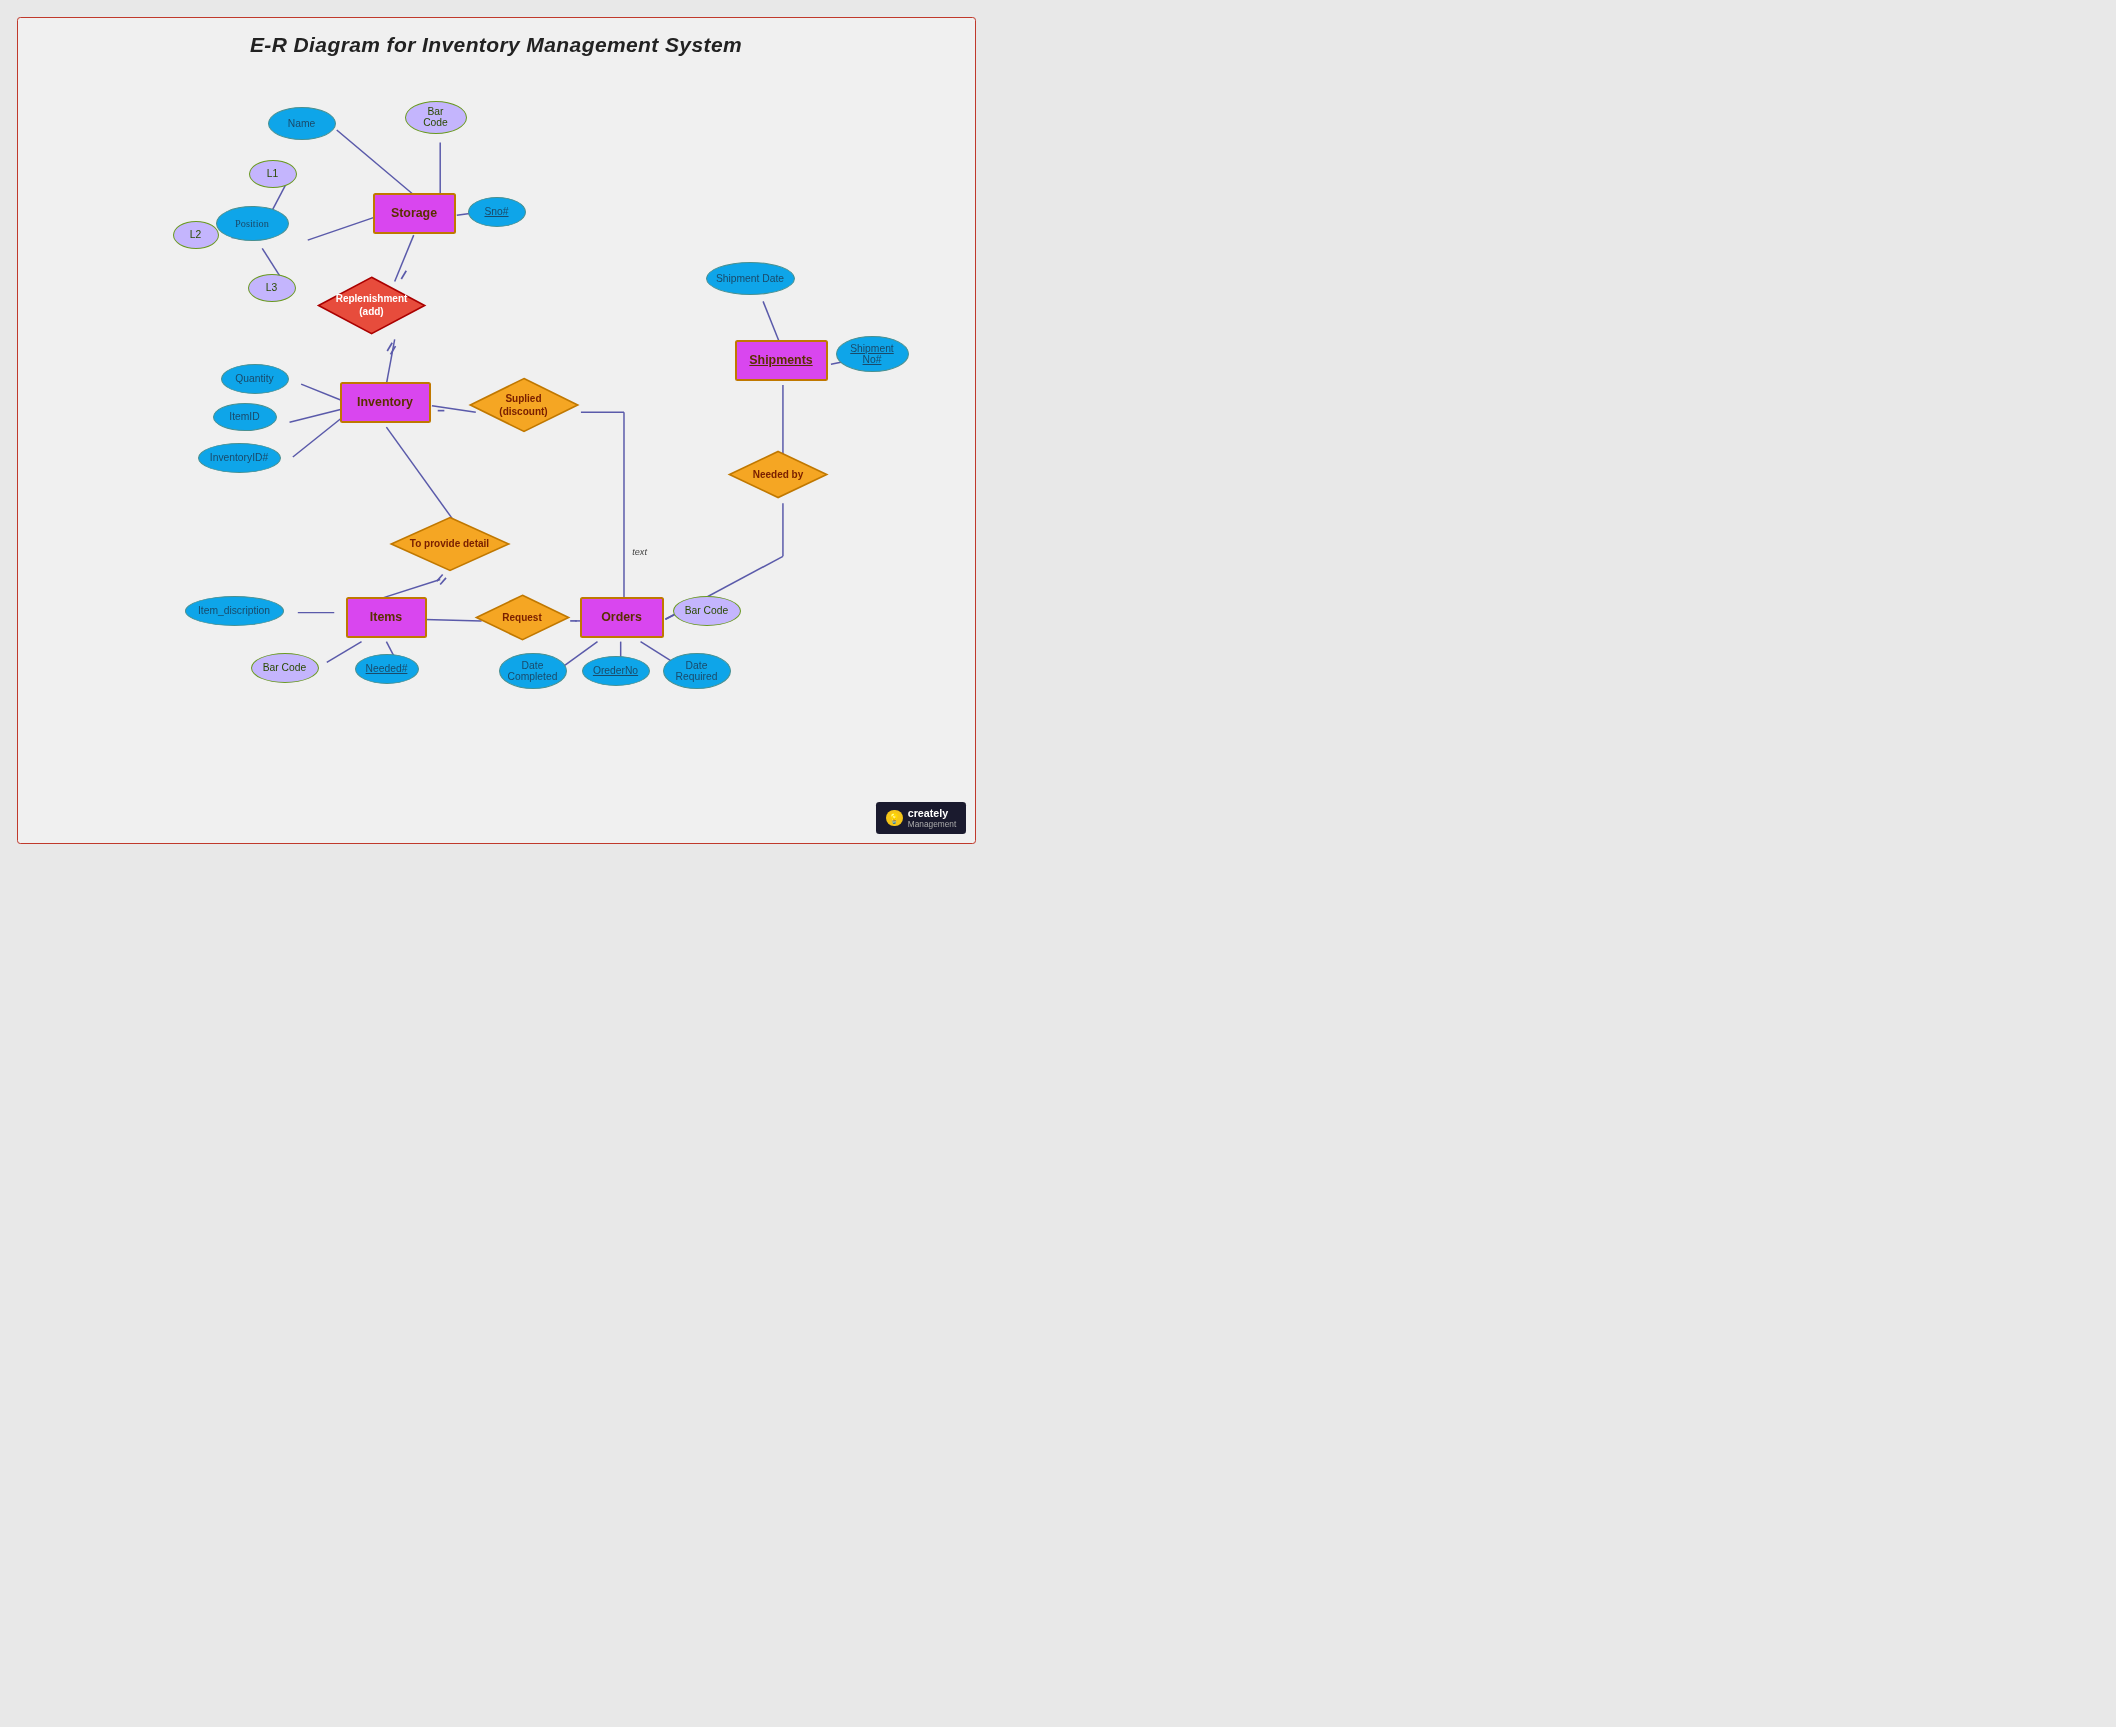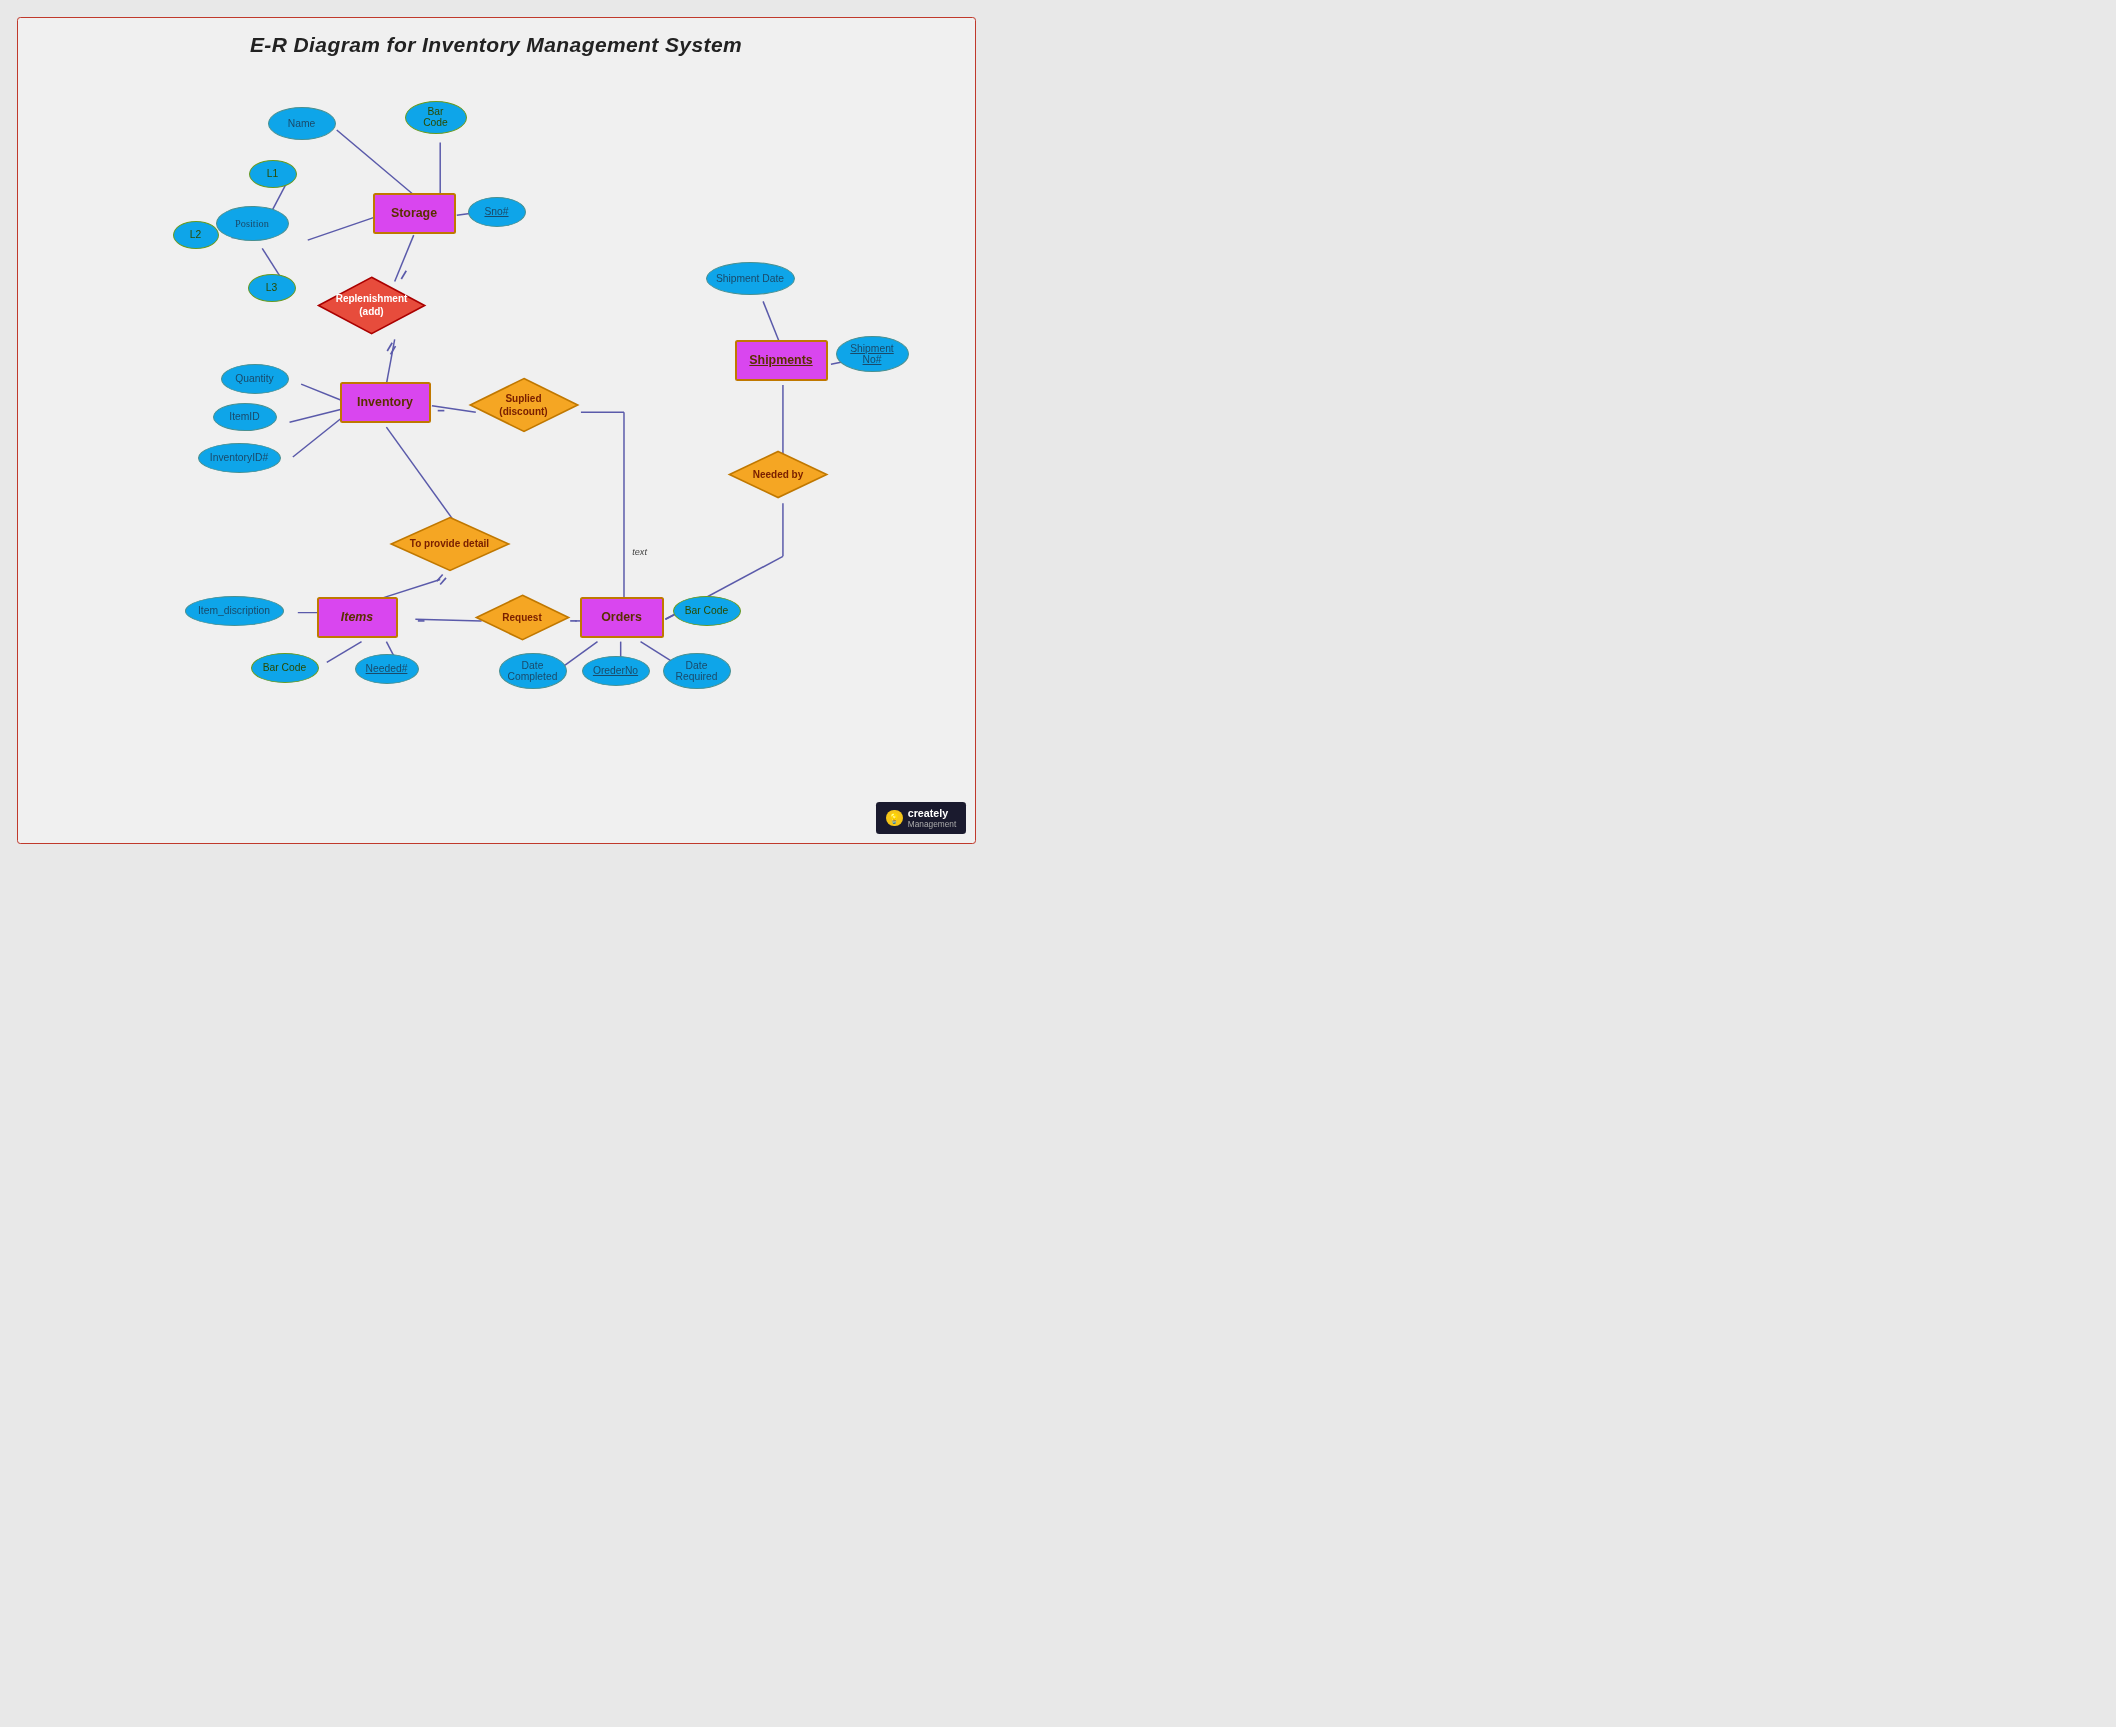--- a/index.html
+++ b/index.html
@@ -57,21 +57,21 @@
       border-radius: 50%;
       display: flex;
       align-items: center;
       justify-content: center;
       font-size: 10.3px;
       color: #1a4a6a;
       text-align: center;
       cursor: pointer;
     }
     .attr.green {
-      background: #0ea5e9;
+      background: #c4b5fd;
       border-color: #6a9a20;
       color: #2a4a00;
     }
     .attr.underline span {
       text-decoration: underline;
     }
     
     .relation {
       position: absolute;
       display: flex;
@@ -199,21 +199,21 @@
 
     <text x="742" y="648" font-size="11" fill="#444" font-style="italic">text</text>
   </svg>
 
   <div class="entity" style="left:355px;top:175px;width:83px;height:41px;">
     <span>Storage</span>
   </div>
   <div class="entity" style="left:322px;top:364px;width:91px;height:41px;">
     <span>Inventory</span>
   </div>
-  <div class="entity" style="left:299px;top:579px;width:81px;height:41px;font-style:italic;">
+  <div class="entity" style="left:328px;top:579px;width:81px;height:41px;">
     <span>Items</span>
   </div>
   <div class="entity" style="left:562px;top:579px;width:84px;height:41px;">
     <span>Orders</span>
   </div>
   <div class="entity" style="left:717px;top:322px;width:93px;height:41px;text-decoration:underline;">
     <span>Shipments</span>
   </div>
 
   <div class="attr" style="left:250px;top:89px;width:68px;height:33px;">

